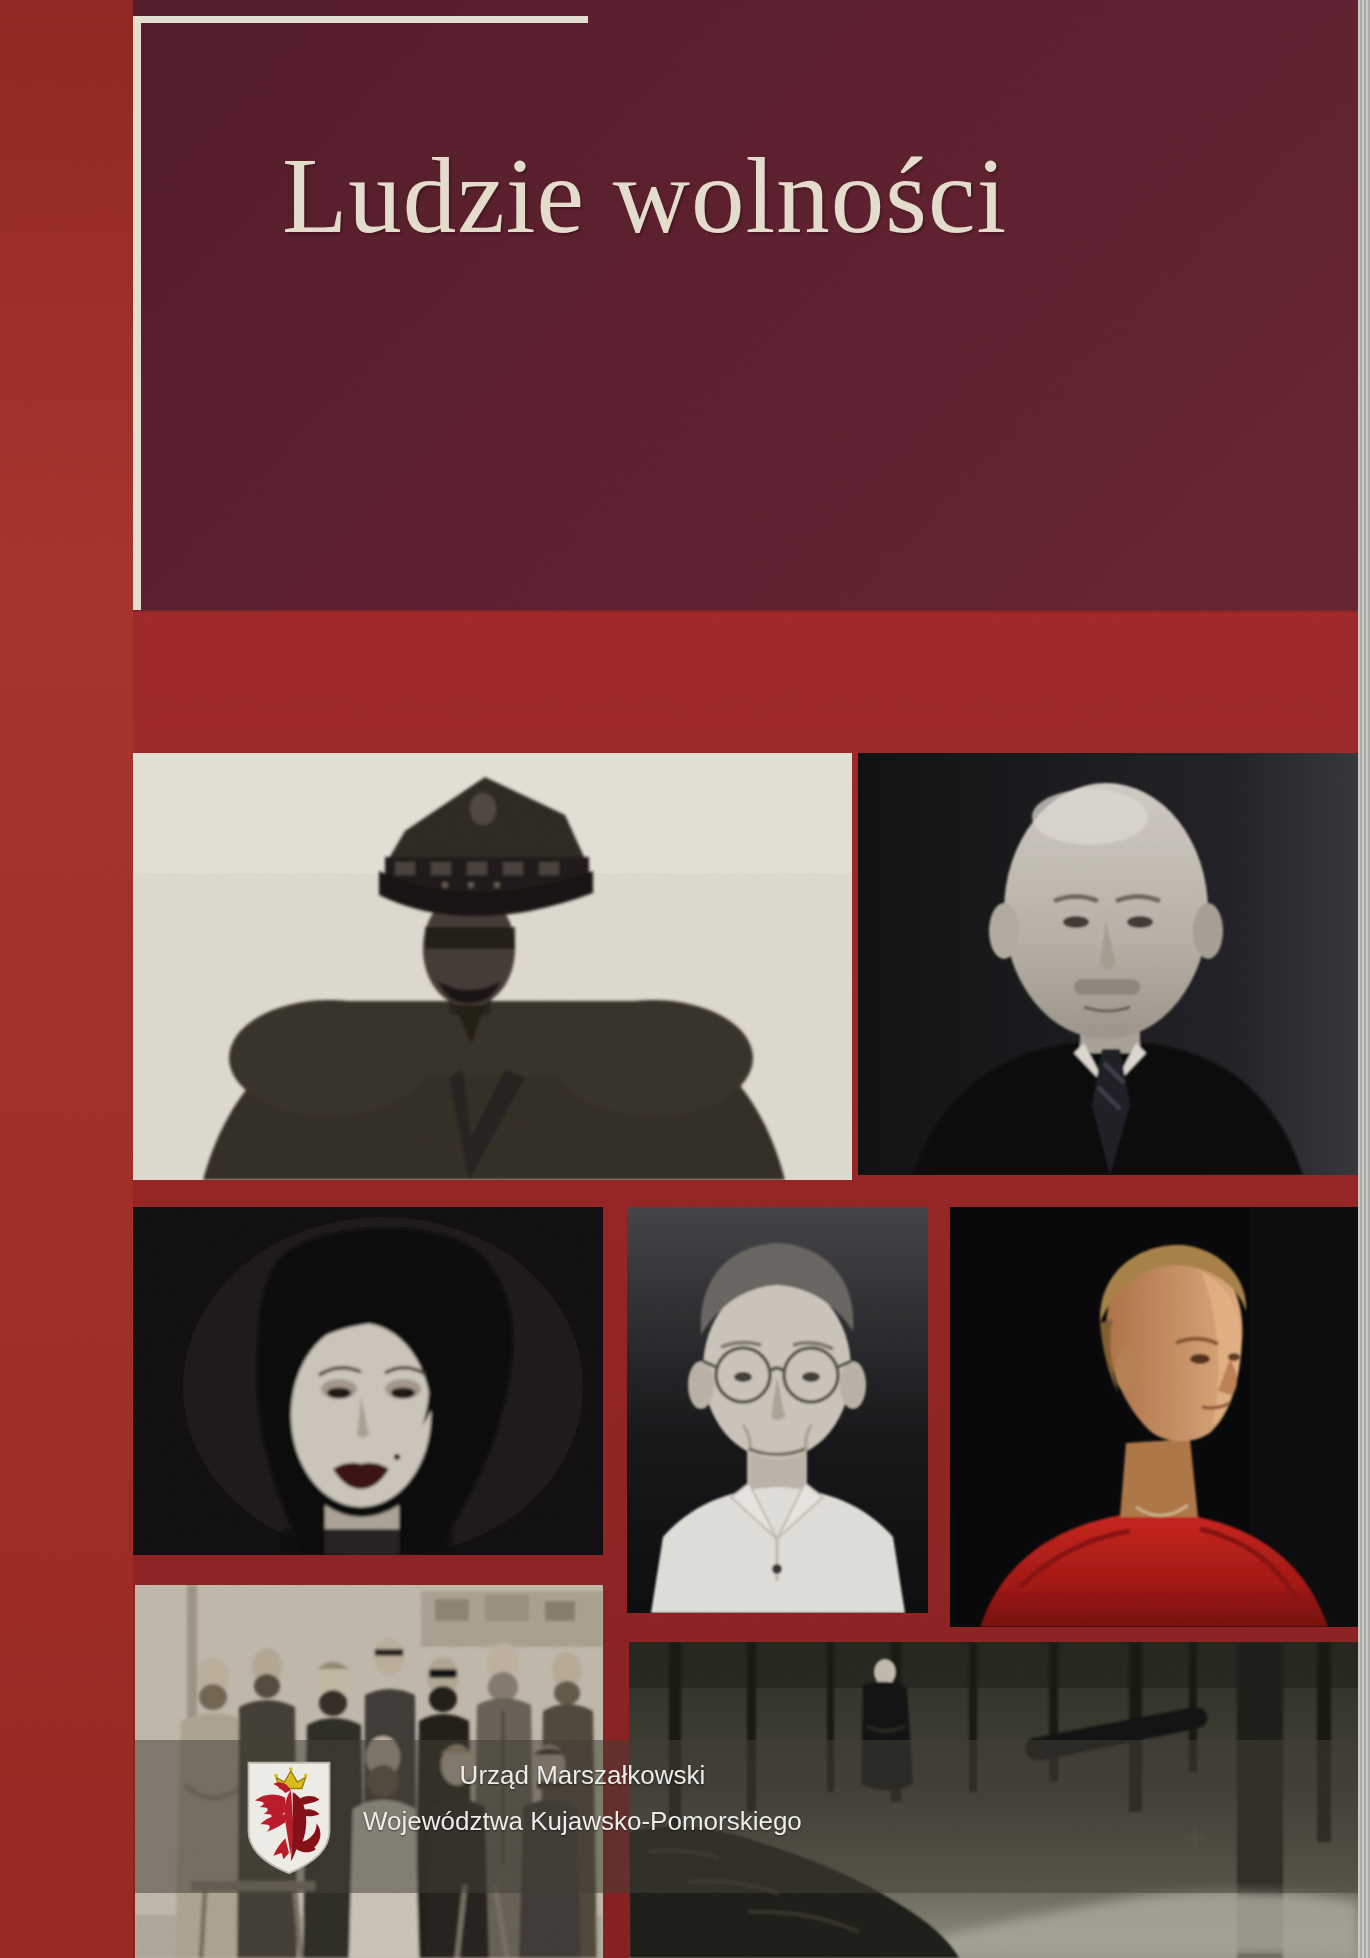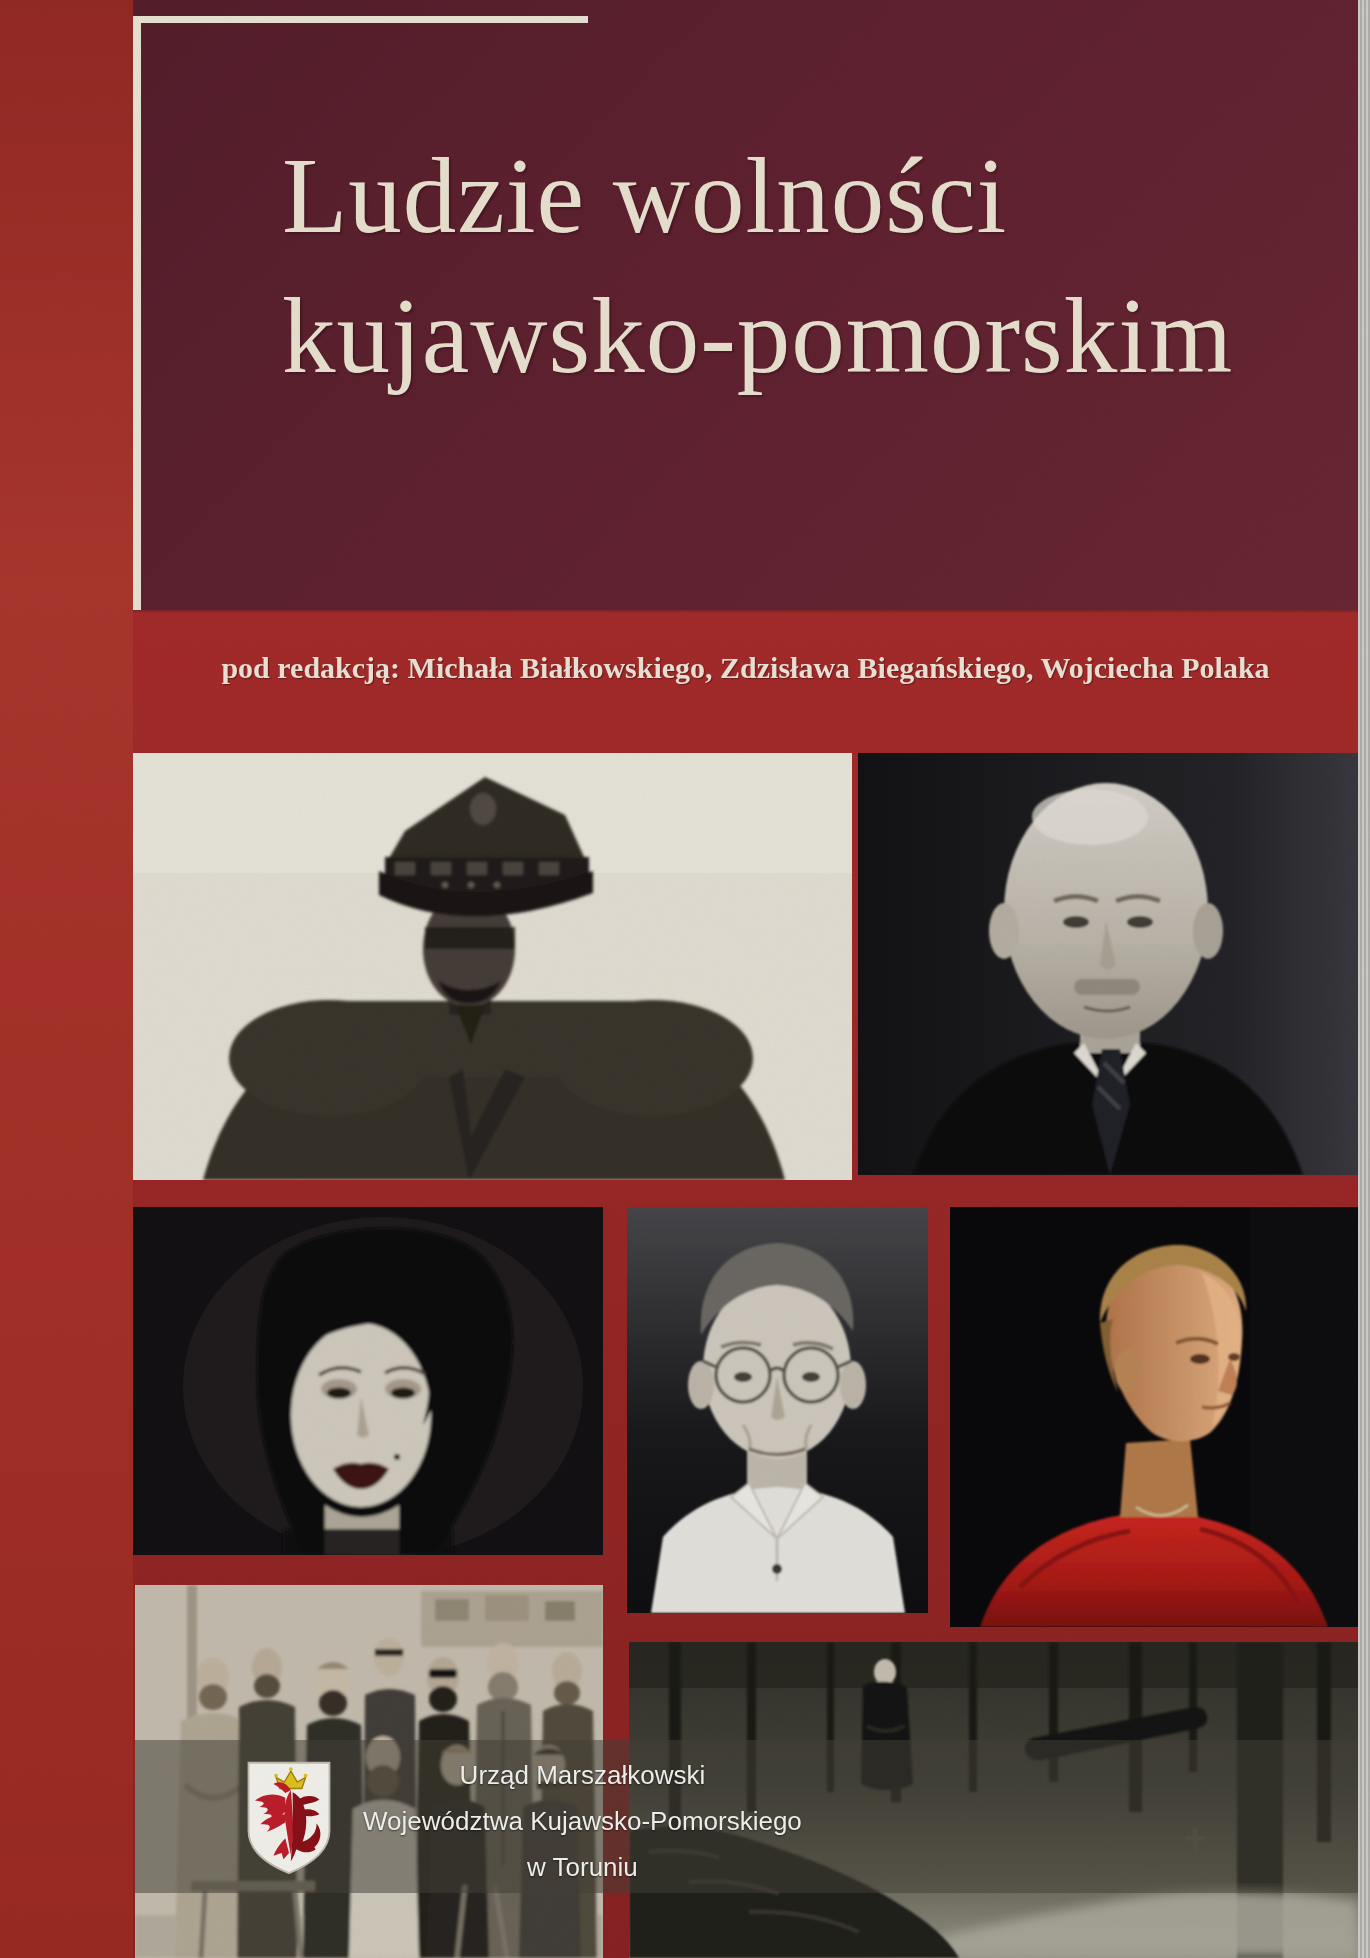--- a/index.html
+++ b/index.html
@@ -34,24 +34,22 @@
 
 <div class="page">
 
   <div class="abs left-strip"></div>
   <div class="abs maroon-box"></div>
   <div class="abs wline-v"></div>
   <div class="abs wline-h"></div>
 
   <div class="abs title">
     <div>Ludzie wolności</div>
-    <div>kujawsko-pomorskim</div>
-  </div>
-
-  <div class="abs editors">pod redakcją: Michała Białkowskiego, Zdzisława Biegańskiego, Wojciecha Polaka</div>
+  </div>
+
 
   <div class="photo" style="left:133px;top:753px;width:719px;height:427px;">
     <svg viewBox="0 0 719 427" preserveAspectRatio="none">
       <defs>
           <filter id="sb">
             <feGaussianBlur stdDeviation="1.6"></feGaussianBlur>
           </filter>
         </defs>
       <rect width="719" height="427" fill="#ebe6da"></rect>
       <rect width="719" height="120" fill="#f0ece1"></rect>
@@ -357,21 +355,20 @@
         <path d="M60,46 C68,41 77,41 83,46 C77,50 70,50 65,52 Z"></path>
         <path d="M62,58 C70,55 79,57 83,62 C77,65 70,64 66,64 Z"></path>
         <path d="M64,92 C74,89 80,82 80,72 C87,80 85,93 76,99 C72,102 68,101 64,98 Z"></path>
       </g>
     </svg>
   </div>
 
   <div class="abs publisher">
     <div>Urząd Marszałkowski</div>
     <div>Województwa Kujawsko-Pomorskiego</div>
-    <div>w Toruniu</div>
   </div>
 
   <div class="abs edge"></div>
 
   <svg class="abs texture">
     <filter id="grain">
       <feTurbulence type="fractalNoise" baseFrequency="0.8" numOctaves="2" stitchTiles="stitch"></feTurbulence>
       <feColorMatrix type="matrix" values="0 0 0 0 0  0 0 0 0 0  0 0 0 0 0  0.7 0.7 0.7 0 0"></feColorMatrix>
     </filter>
     <rect width="1370" height="1958" filter="url(#grain)"></rect>

